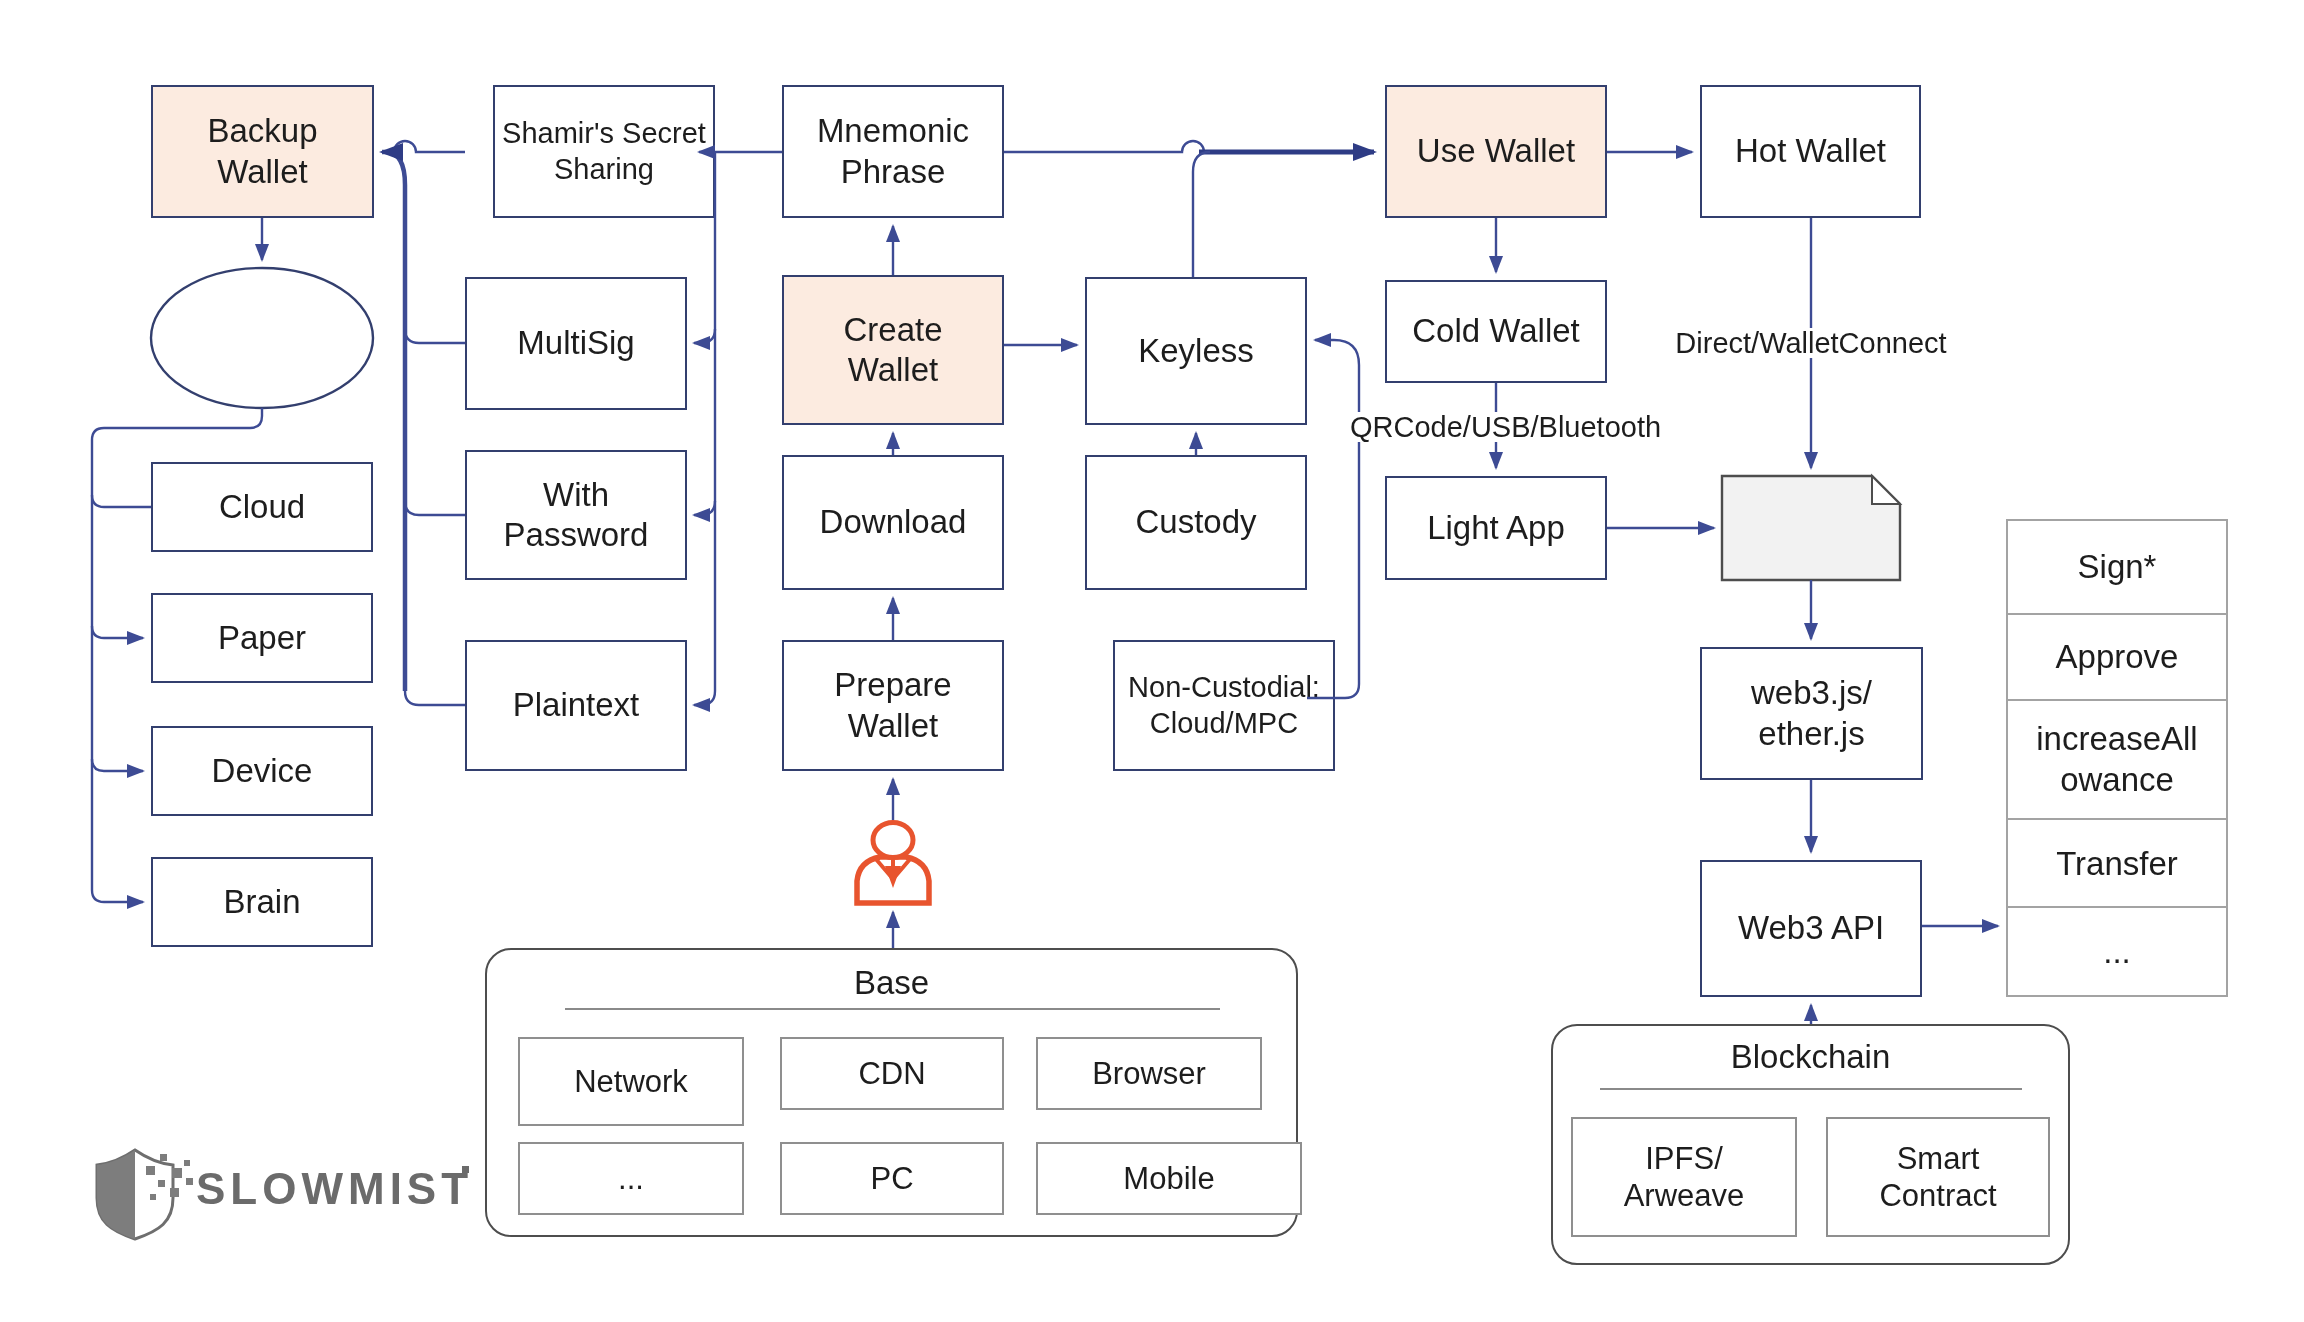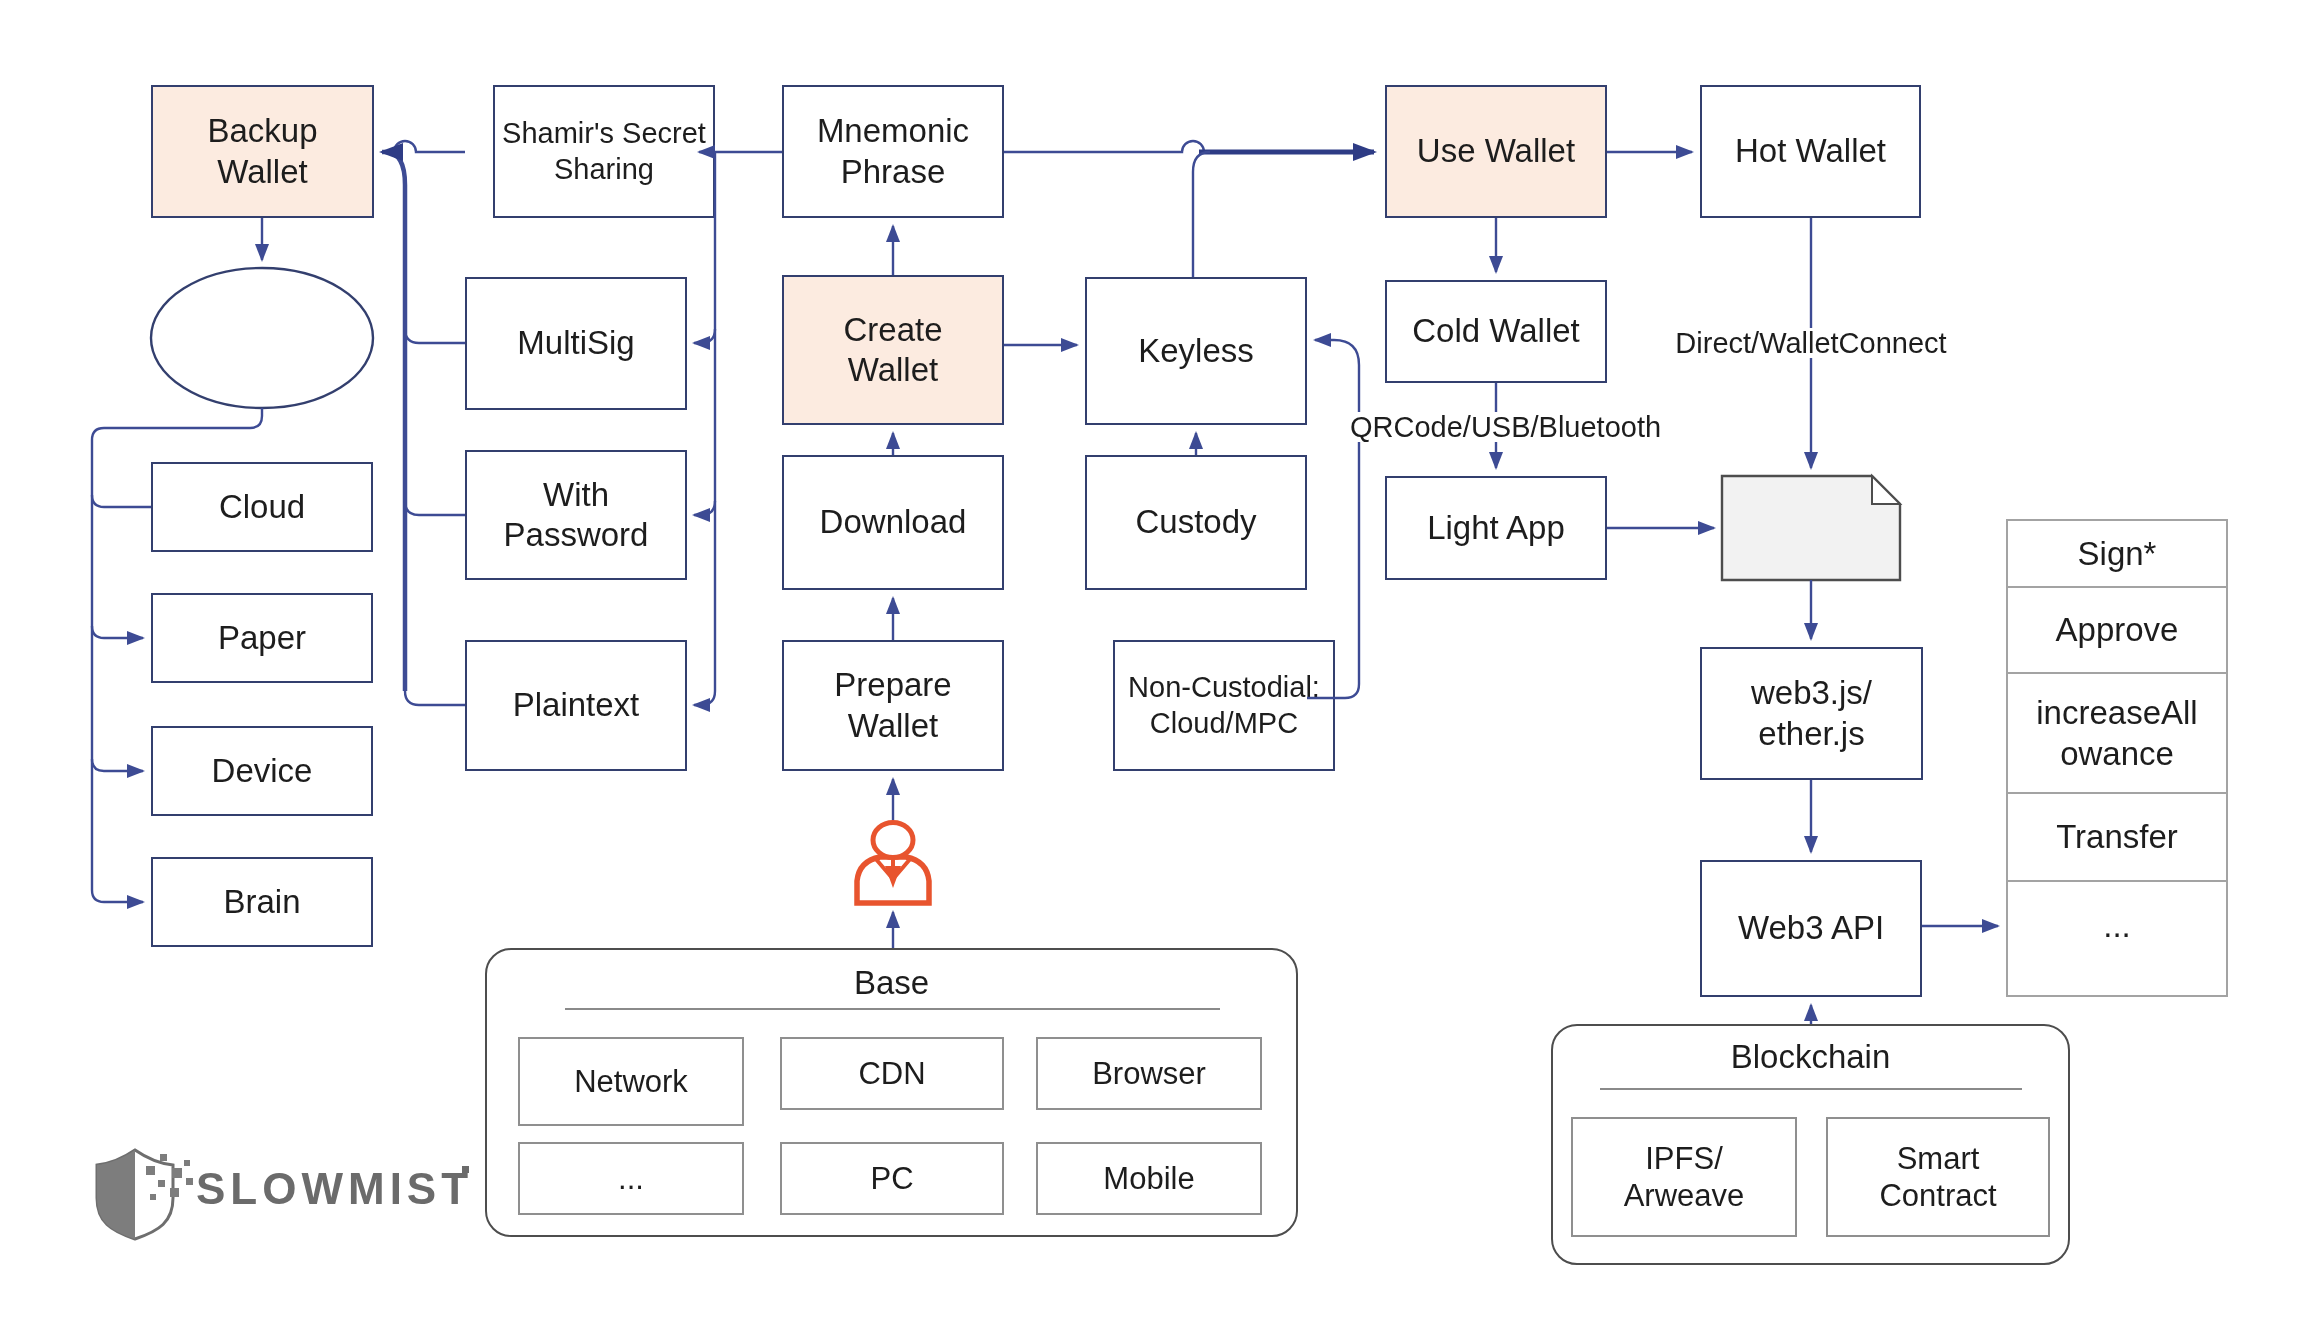--- a/index.html
+++ b/index.html
@@ -84,36 +84,36 @@
   <div class="node small" style="left:1085px;top:640px;width:222px;height:131px;">Non-Custodial:
 Cloud/MPC</div>
   <div class="node" style="left:1700px;top:647px;width:223px;height:133px;">web3.js/
 ether.js</div>
 
   <div class="node" style="left:151px;top:726px;width:222px;height:90px;">Device</div>
   <div class="node" style="left:151px;top:857px;width:222px;height:90px;">Brain</div>
   <div class="node" style="left:1700px;top:860px;width:222px;height:137px;">Web3 API</div>
 
   <div id="api-table">
-    <div class="trow" style="height:65px;">Sign*</div>
+    <div class="trow" style="height:92px;">Sign*</div>
     <div class="trow" style="height:86px;">Approve</div>
     <div class="trow" style="height:120px;">increaseAllowance</div>
     <div class="trow" style="height:88px;">Transfer</div>
     <div class="trow" style="height:89px;">...</div>
   </div>
 
   <div class="container" style="left:485px;top:948px;width:813px;height:289px;"></div>
   <div class="ctitle" style="left:485px;top:964px;width:813px;">Base</div>
   <div class="cline" style="left:565px;top:1008px;width:655px;"></div>
   <div class="gbox" style="left:518px;top:1037px;width:226px;height:89px;">Network</div>
   <div class="gbox" style="left:780px;top:1037px;width:224px;height:73px;">CDN</div>
   <div class="gbox" style="left:1036px;top:1037px;width:226px;height:73px;">Browser</div>
   <div class="gbox" style="left:518px;top:1142px;width:226px;height:73px;">...</div>
   <div class="gbox" style="left:780px;top:1142px;width:224px;height:73px;">PC</div>
-  <div class="gbox" style="left:1036px;top:1142px;width:226px;height:73px;">Mobile</div>
+  <div class="gbox" style="left:1036px;top:1142px;width:266px;height:73px;">Mobile</div>
 
   <div class="container" style="left:1551px;top:1024px;width:519px;height:241px;"></div>
   <div class="ctitle" style="left:1551px;top:1038px;width:519px;">Blockchain</div>
   <div class="cline" style="left:1600px;top:1088px;width:422px;"></div>
   <div class="gbox" style="left:1571px;top:1117px;width:226px;height:120px;">IPFS/
 Arweave</div>
   <div class="gbox" style="left:1826px;top:1117px;width:224px;height:120px;">Smart
 Contract</div>
 
   <svg id="wires" width="2304" height="1322" viewBox="0 0 2304 1322">

